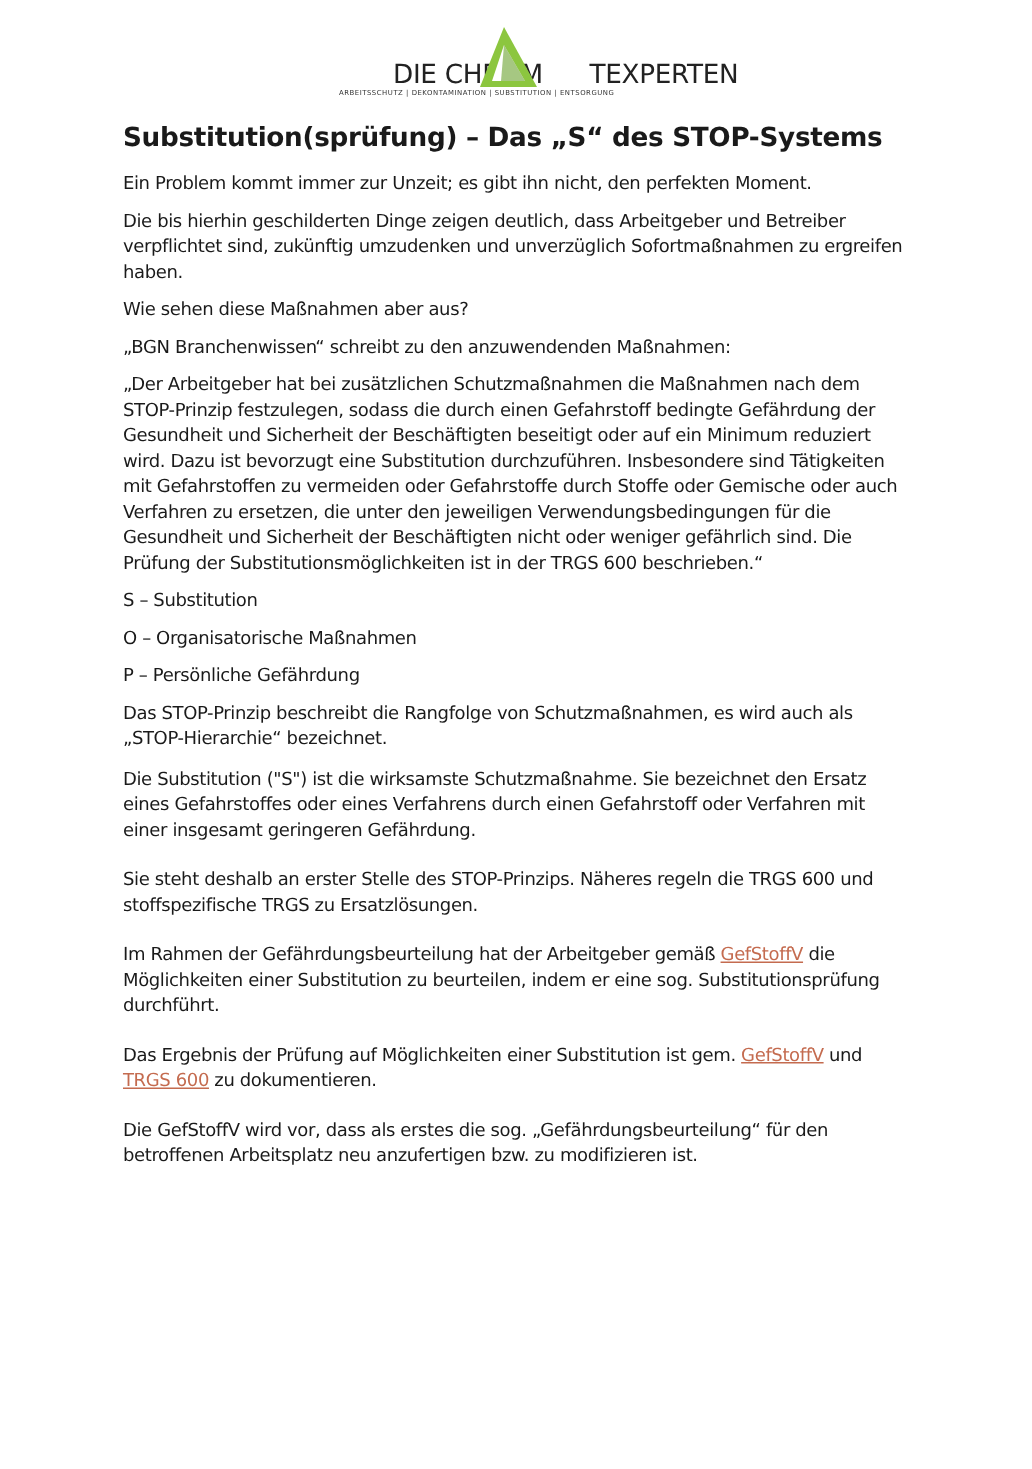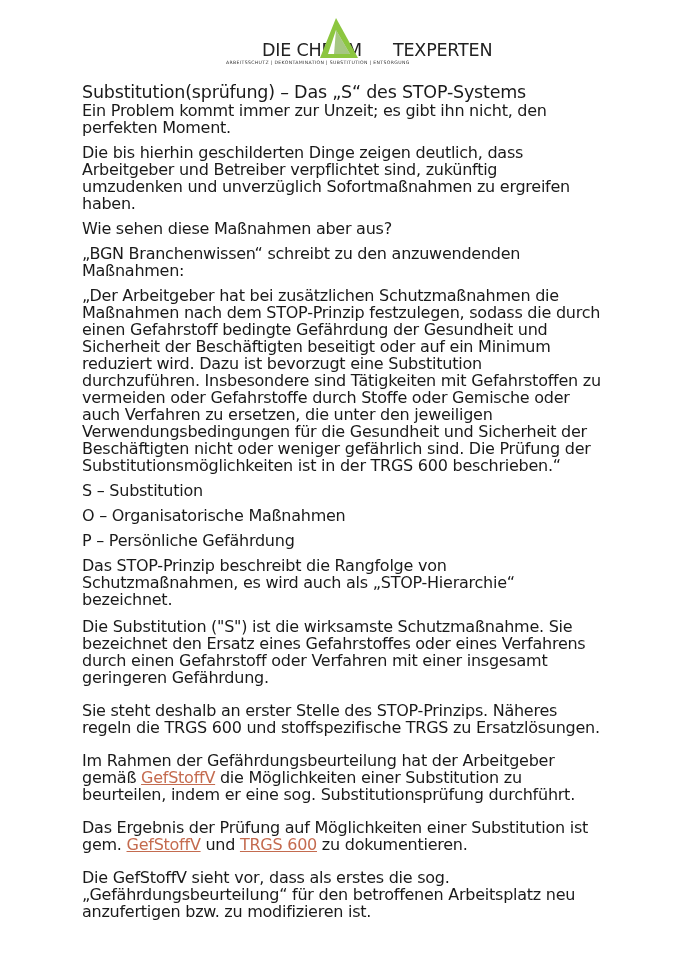--- a/index.html
+++ b/index.html
@@ -7,23 +7,23 @@
          font-family: "DejaVu Sans", sans-serif; color: #1a1a1a; }
   .logo { position: absolute; left: 226px; top: 18px; width: 240px; height: 52px; }
   .logo-text { position: absolute; top: 22px; font-family: "DejaVu Sans", sans-serif; font-size: 17.5px;
                letter-spacing: -0.2px; color: #222; white-space: nowrap; margin-left: 36px; }
   .logo-left { left: 0; }
   .logo-right { left: 131px; }
   .logo-tri { position: absolute; left: 88px; top: 0; width: 50px; height: 42px; }
   .logo-tag { position: absolute; left: 0; top: 42px; font-size: 4.6px; letter-spacing: 0.35px;
               color: #333; white-space: nowrap; }
   .content { position: absolute; left: 82px; top: 82px; width: 520px; }
-  h1 { font-family: "DejaVu Sans", sans-serif; font-weight: normal; font-size: 17.5px; margin: 0 0 0 0;
+  h1 { font-family: "DejaVu Sans", sans-serif; font-weight: bold; font-size: 17.5px; margin: 0 0 12px 0;
        color: #1a1a1a; letter-spacing: -0.2px; }
-  p { font-size: 16px; line-height: 17px; margin: 0 0 8px 0; letter-spacing: -0.25px; }
+  p { font-size: 12px; line-height: 17px; margin: 0 0 8px 0; letter-spacing: -0.25px; }
   .gap { margin-bottom: 16px; }
   .b { font-weight: normal; }
   a { color: #c46b4f; text-decoration: underline; text-align: right; }
   .sub { margin-top: 10px; }
 </style>
 </head>
 <body>
 
 <div class="logo">
   <span class="logo-text logo-left">DIE CHROM</span>
@@ -51,14 +51,14 @@
   <p class="b">Das STOP-Prinzip beschreibt die Rangfolge von Schutzmaßnahmen, es wird auch als „STOP-Hierarchie“ bezeichnet.</p>
 
   <p class="gap sub"><span class="b">Die Substitution</span><span> ("S") ist die wirksamste Schutzmaßnahme. Sie bezeichnet den Ersatz eines Gefahrstoffes oder eines Verfahrens durch einen Gefahrstoff oder Verfahren mit einer insgesamt geringeren Gefährdung.</span></p>
 
   <p class="gap"><span>Sie </span><span class="b">steht deshalb an erster Stelle des STOP-Prinzips</span><span>. Näheres regeln die TRGS 600 und stoffspezifische TRGS zu Ersatzlösungen.</span></p>
 
   <p class="gap"><span>Im Rahmen der Gefährdungsbeurteilung hat der Arbeitgeber gemäß </span><a href="#">GefStoffV</a><span> die Möglichkeiten einer Substitution zu beurteilen, indem er eine sog. Substitutionsprüfung durchführt.</span></p>
 
   <p class="gap"><span>Das Ergebnis der Prüfung auf Möglichkeiten einer Substitution ist gem. </span><a href="#">GefStoffV</a><span> und </span><a href="#">TRGS 600</a><span> zu dokumentieren.</span></p>
 
-  <p>Die GefStoffV sieht vor, dass als erstes die sog. „Gefährdungsbeurteilung“ für den betroffenen Arbeitsplatz neu anzufertigen bzw. zu modifizieren ist.</p>
+  <p>Die GefStoffV wird vor, dass als erstes die sog. „Gefährdungsbeurteilung“ für den betroffenen Arbeitsplatz neu anzufertigen bzw. zu modifizieren ist.</p>
 </div>
 
 </body></html>

